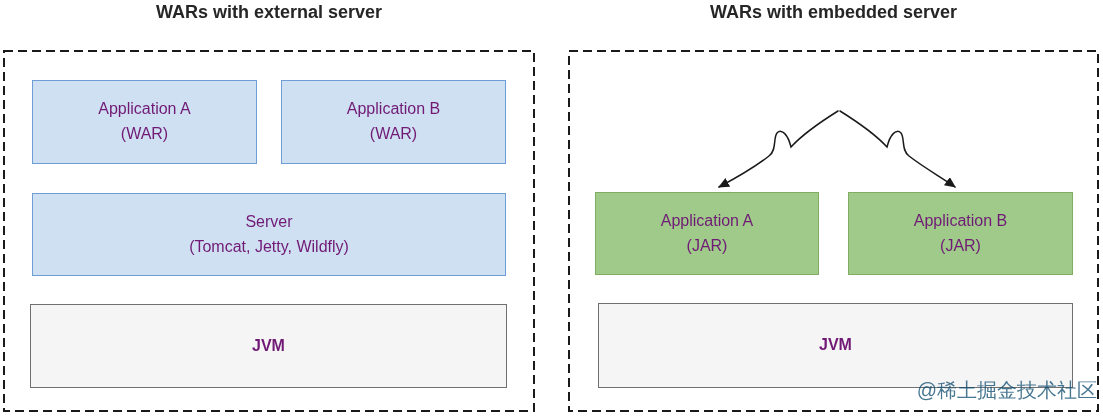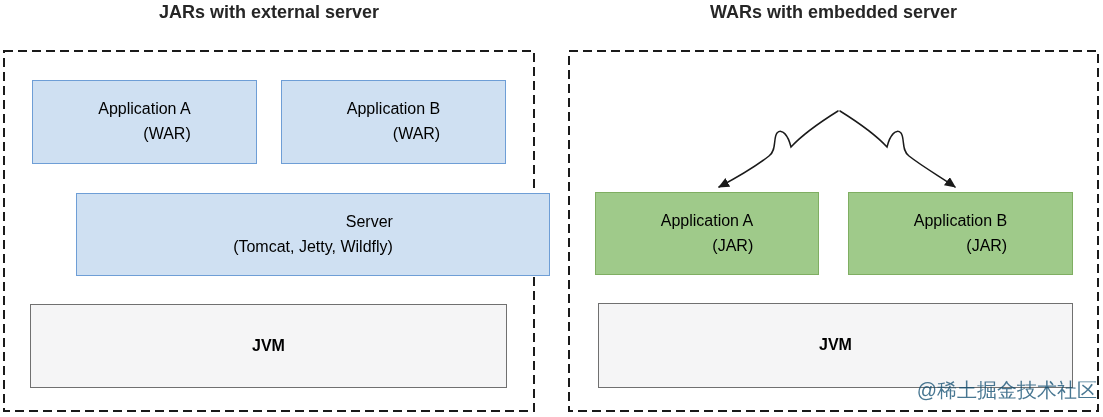--- a/index.html
+++ b/index.html
@@ -36,43 +36,43 @@
   }
   .panel-title.left  { left: 4px;   width: 530px; }
   .panel-title.right { left: 569px; width: 529px; }
 
   .box {
     position: absolute;
     box-sizing: border-box;
     display: flex;
     align-items: center;
     justify-content: center;
-    text-align: right;
+    text-align: center;
     font-size: 16px;
     line-height: 1.55;
-    color: #000000;
+    color: #701a75;
     white-space: pre-line;
   }
   .box.blue {
     background: #cfe0f2;
     border: 1px solid #6e9ed6;
   }
   .box.green {
     background: #9fca8a;
     border: 1px solid #7fae62;
   }
   .box.gray {
     background: #f5f5f6;
     border: 1.5px solid #707070;
     font-weight: bold;
   }
 
   .box.app-a-war  { left: 32px;  top: 80px;  width: 225px; height: 84px; }
   .box.app-b-war  { left: 281px; top: 80px;  width: 225px; height: 84px; }
-  .box.server-war { left: 32px;  top: 193px; width: 474px; height: 83px; margin-left: 44px; }
+  .box.server-war { left: 32px;  top: 193px; width: 474px; height: 83px; }
   .box.jvm-left   { left: 30px;  top: 304px; width: 477px; height: 84px; }
 
   .box.app-a-jar  { left: 595px; top: 192px; width: 224px; height: 83px; }
   .box.app-b-jar  { left: 848px; top: 192px; width: 225px; height: 83px; }
   .box.jvm-right  { left: 598px; top: 303px; width: 475px; height: 85px; }
 
   .annotation {
     position: absolute;
     left: 845px;
     top: 79px;
@@ -117,21 +117,21 @@
              C 773 138, 777 150, 769 156
              C 755 167, 734 179, 719 187" fill="none" stroke="#1a1a1a" stroke-width="1.5" stroke-linecap="round" marker-end="url(#arrowhead)"></path>
 
     <path d="M 840 111
              C 856 121, 876 135, 887 147
              C 890 135, 896 128, 901 133
              C 905 138, 901 150, 909 156
              C 923 167, 944 179, 955 187" fill="none" stroke="#1a1a1a" stroke-width="1.5" stroke-linecap="round" marker-end="url(#arrowhead)"></path>
   </svg>
 
-  <div class="panel-title left">JARs with external server</div>
+  <div class="panel-title left">WARs with external server</div>
 
   <div class="panel-title right">WARs with embedded server</div>
 
   <div class="box blue app-a-war">Application A
 (WAR)</div>
 
   <div class="box blue app-b-war">Application B
 (WAR)</div>
 
   <div class="box blue server-war">Server

